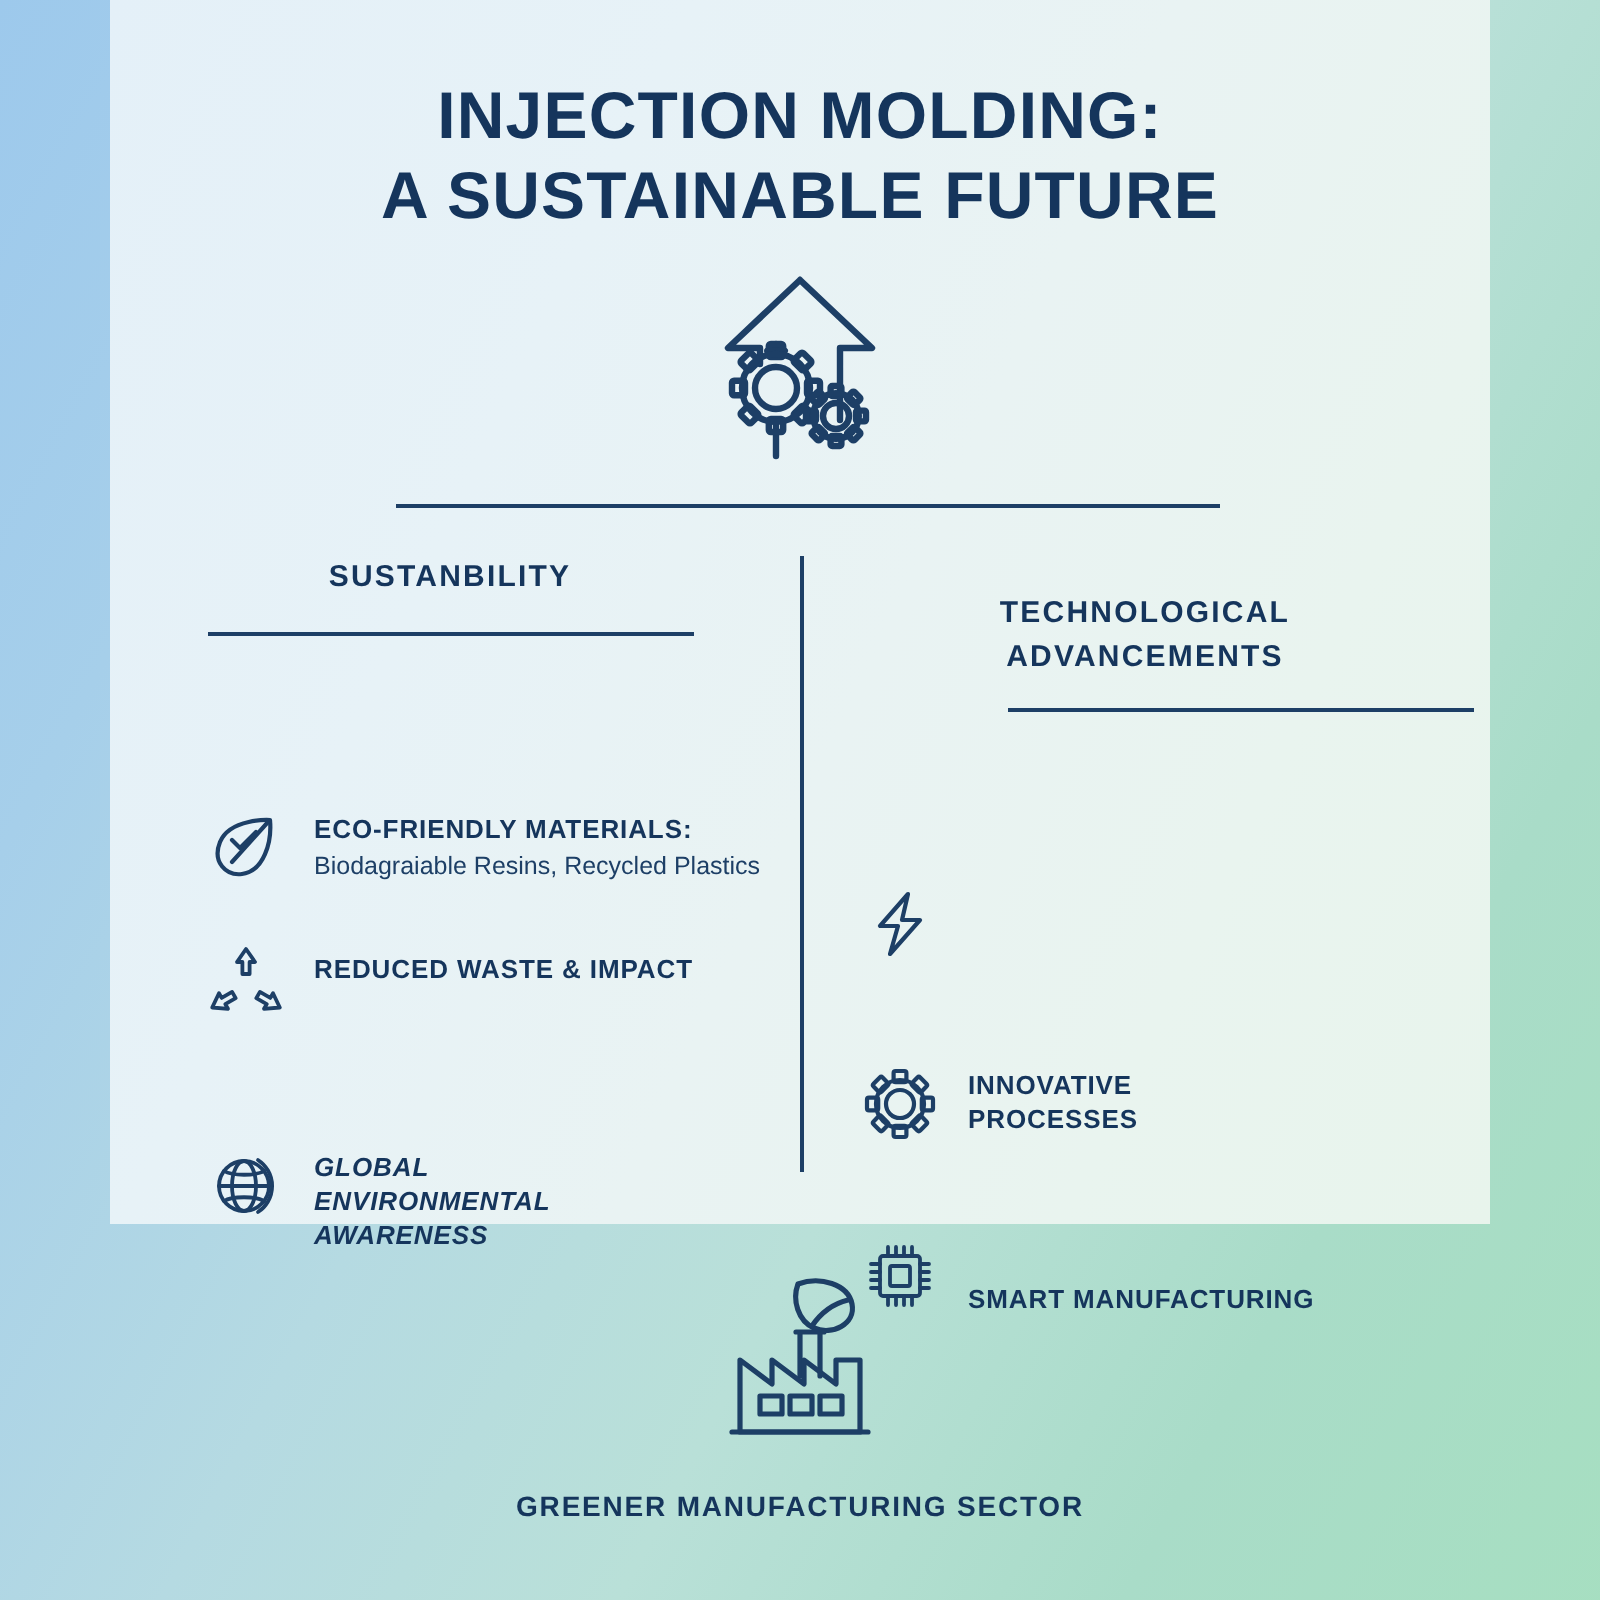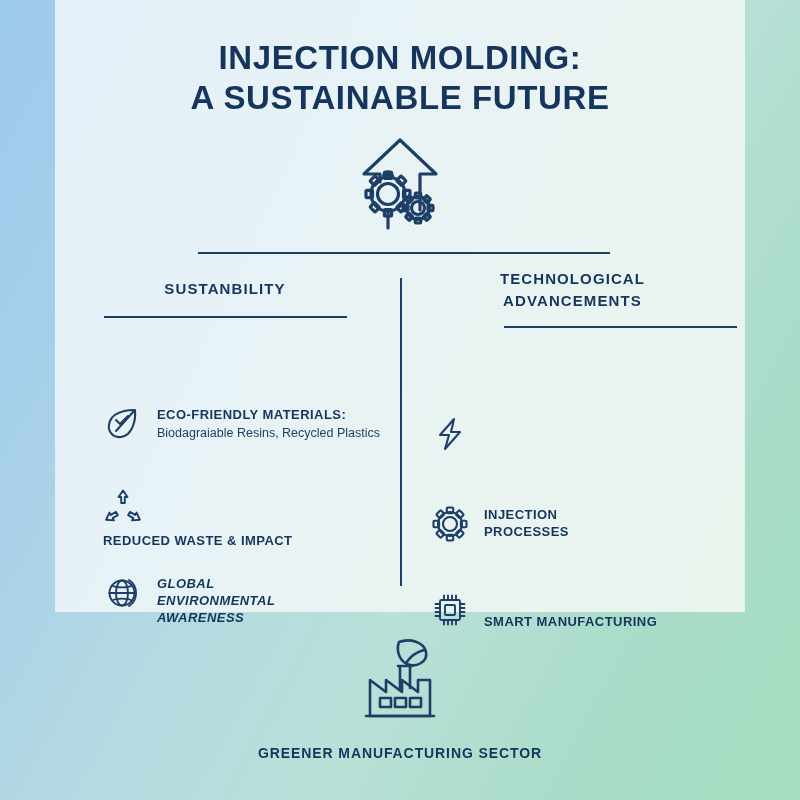--- a/index.html
+++ b/index.html
@@ -91,21 +91,21 @@
   .col-head {
     text-align: center;
     color: #15355c;
     font-size: 15px;
     font-weight: bold;
     letter-spacing: 1.1px;
     line-height: 22px;
     padding: 0 30px;
   }
   .col-left .col-head  { padding-top: 10px; }
-  .col-right .col-head { padding-top: 0px; }
+  .col-right .col-head { padding-top: 0px; margin-top: 28px; }
 
   .head-rule {
     height: 2px;
     background: #1d3f66;
     margin: 0 auto;
   }
   .col-left .head-rule  { width: 243px; margin-top: 16px; }
   .col-right .head-rule { width: 233px; margin-top: 14px; margin-right: 8px; }
 
   
@@ -144,21 +144,21 @@
     color: #1d3f66;
     font-size: 12.5px;
     font-weight: normal;
     line-height: 17px;
     margin-top: 2px;
     white-space: nowrap;
   }
 
   
   #l-item-0 { left: 48px;  top: 86px;  }
-  #l-item-1 { left: 48px;  top: 172px; flex-direction: column; }
+  #l-item-1 { left: 48px;  top: 156px; }
   #l-item-2 { left: 48px;  top: 255px; font-style: italic; }
   
   #r-item-0 { left: 30px;  top: 86px;  }
   #r-item-1 { left: 30px;  top: 176px; }
   #r-item-2 { left: 30px;  top: 262px; align-items: flex-end; }
 
   
   .footer-icon {
     position: absolute;
     left: 352px;
@@ -324,21 +324,21 @@
                 <rect x="-3.2" y="-16.5" width="6.4" height="5.6" rx="1" transform="rotate(135)"></rect>
                 <rect x="-3.2" y="-16.5" width="6.4" height="5.6" rx="1" transform="rotate(180)"></rect>
                 <rect x="-3.2" y="-16.5" width="6.4" height="5.6" rx="1" transform="rotate(225)"></rect>
                 <rect x="-3.2" y="-16.5" width="6.4" height="5.6" rx="1" transform="rotate(270)"></rect>
                 <rect x="-3.2" y="-16.5" width="6.4" height="5.6" rx="1" transform="rotate(315)"></rect>
                 <circle cx="0" cy="0" r="12"></circle>
               </g>
             </svg>
           </div>
           <div class="item-text">
-            <div class="item-title">INJECTION
+            <div class="item-title">INNOVATIVE
 PROCESSES</div>
           </div>
         </div>
 
         <div class="item" id="r-item-2">
           <div class="item-icon">
             <svg viewBox="0 0 40 40" width="40" height="40" fill="none" stroke="#1d3f66" stroke-width="1.9" stroke-linecap="round" stroke-linejoin="round">
               <rect x="10" y="10" width="20" height="20" rx="1.5"></rect>
               <rect x="15" y="15" width="10" height="10" rx="1"></rect>
               <path d="M14 10 L14 5.5 M18 10 L18 5.5 M22 10 L22 5.5 M26 10 L26 5.5"></path>

